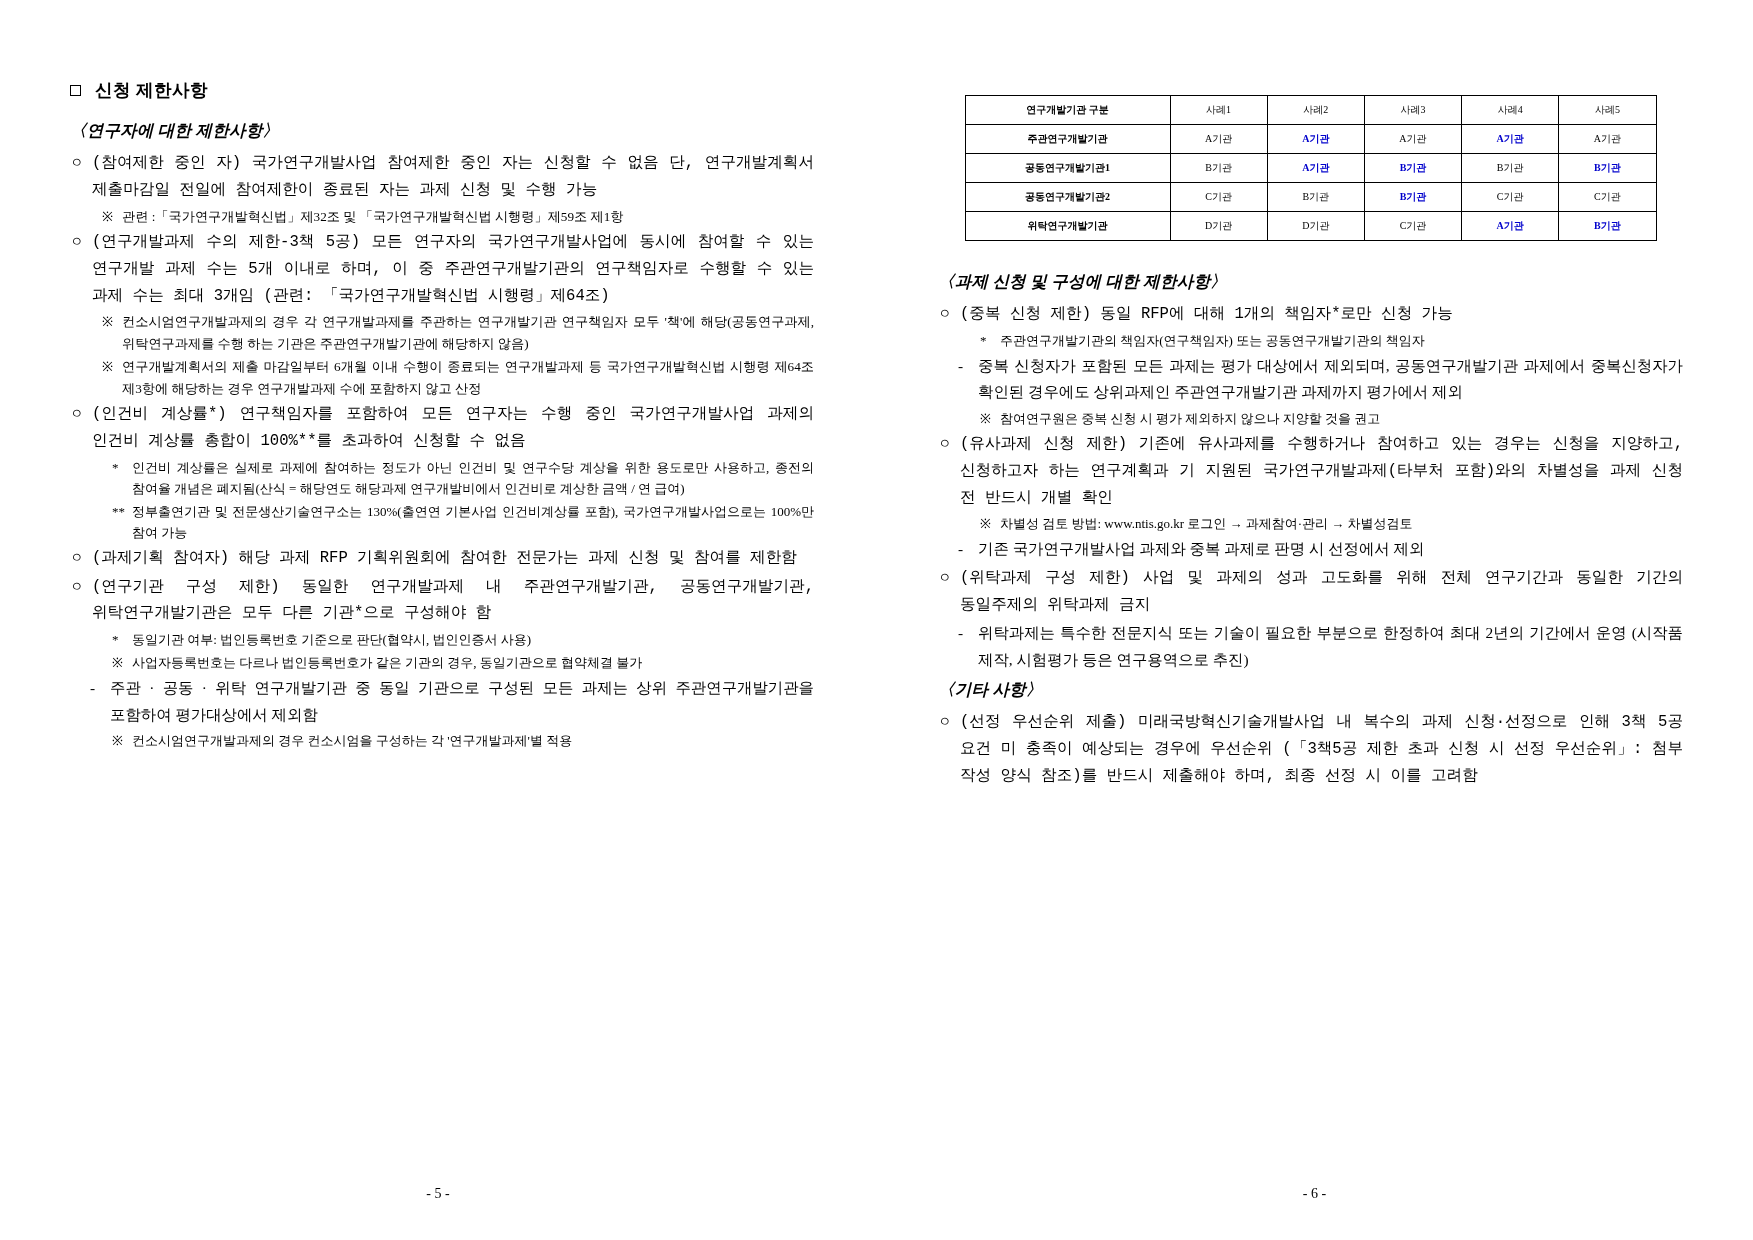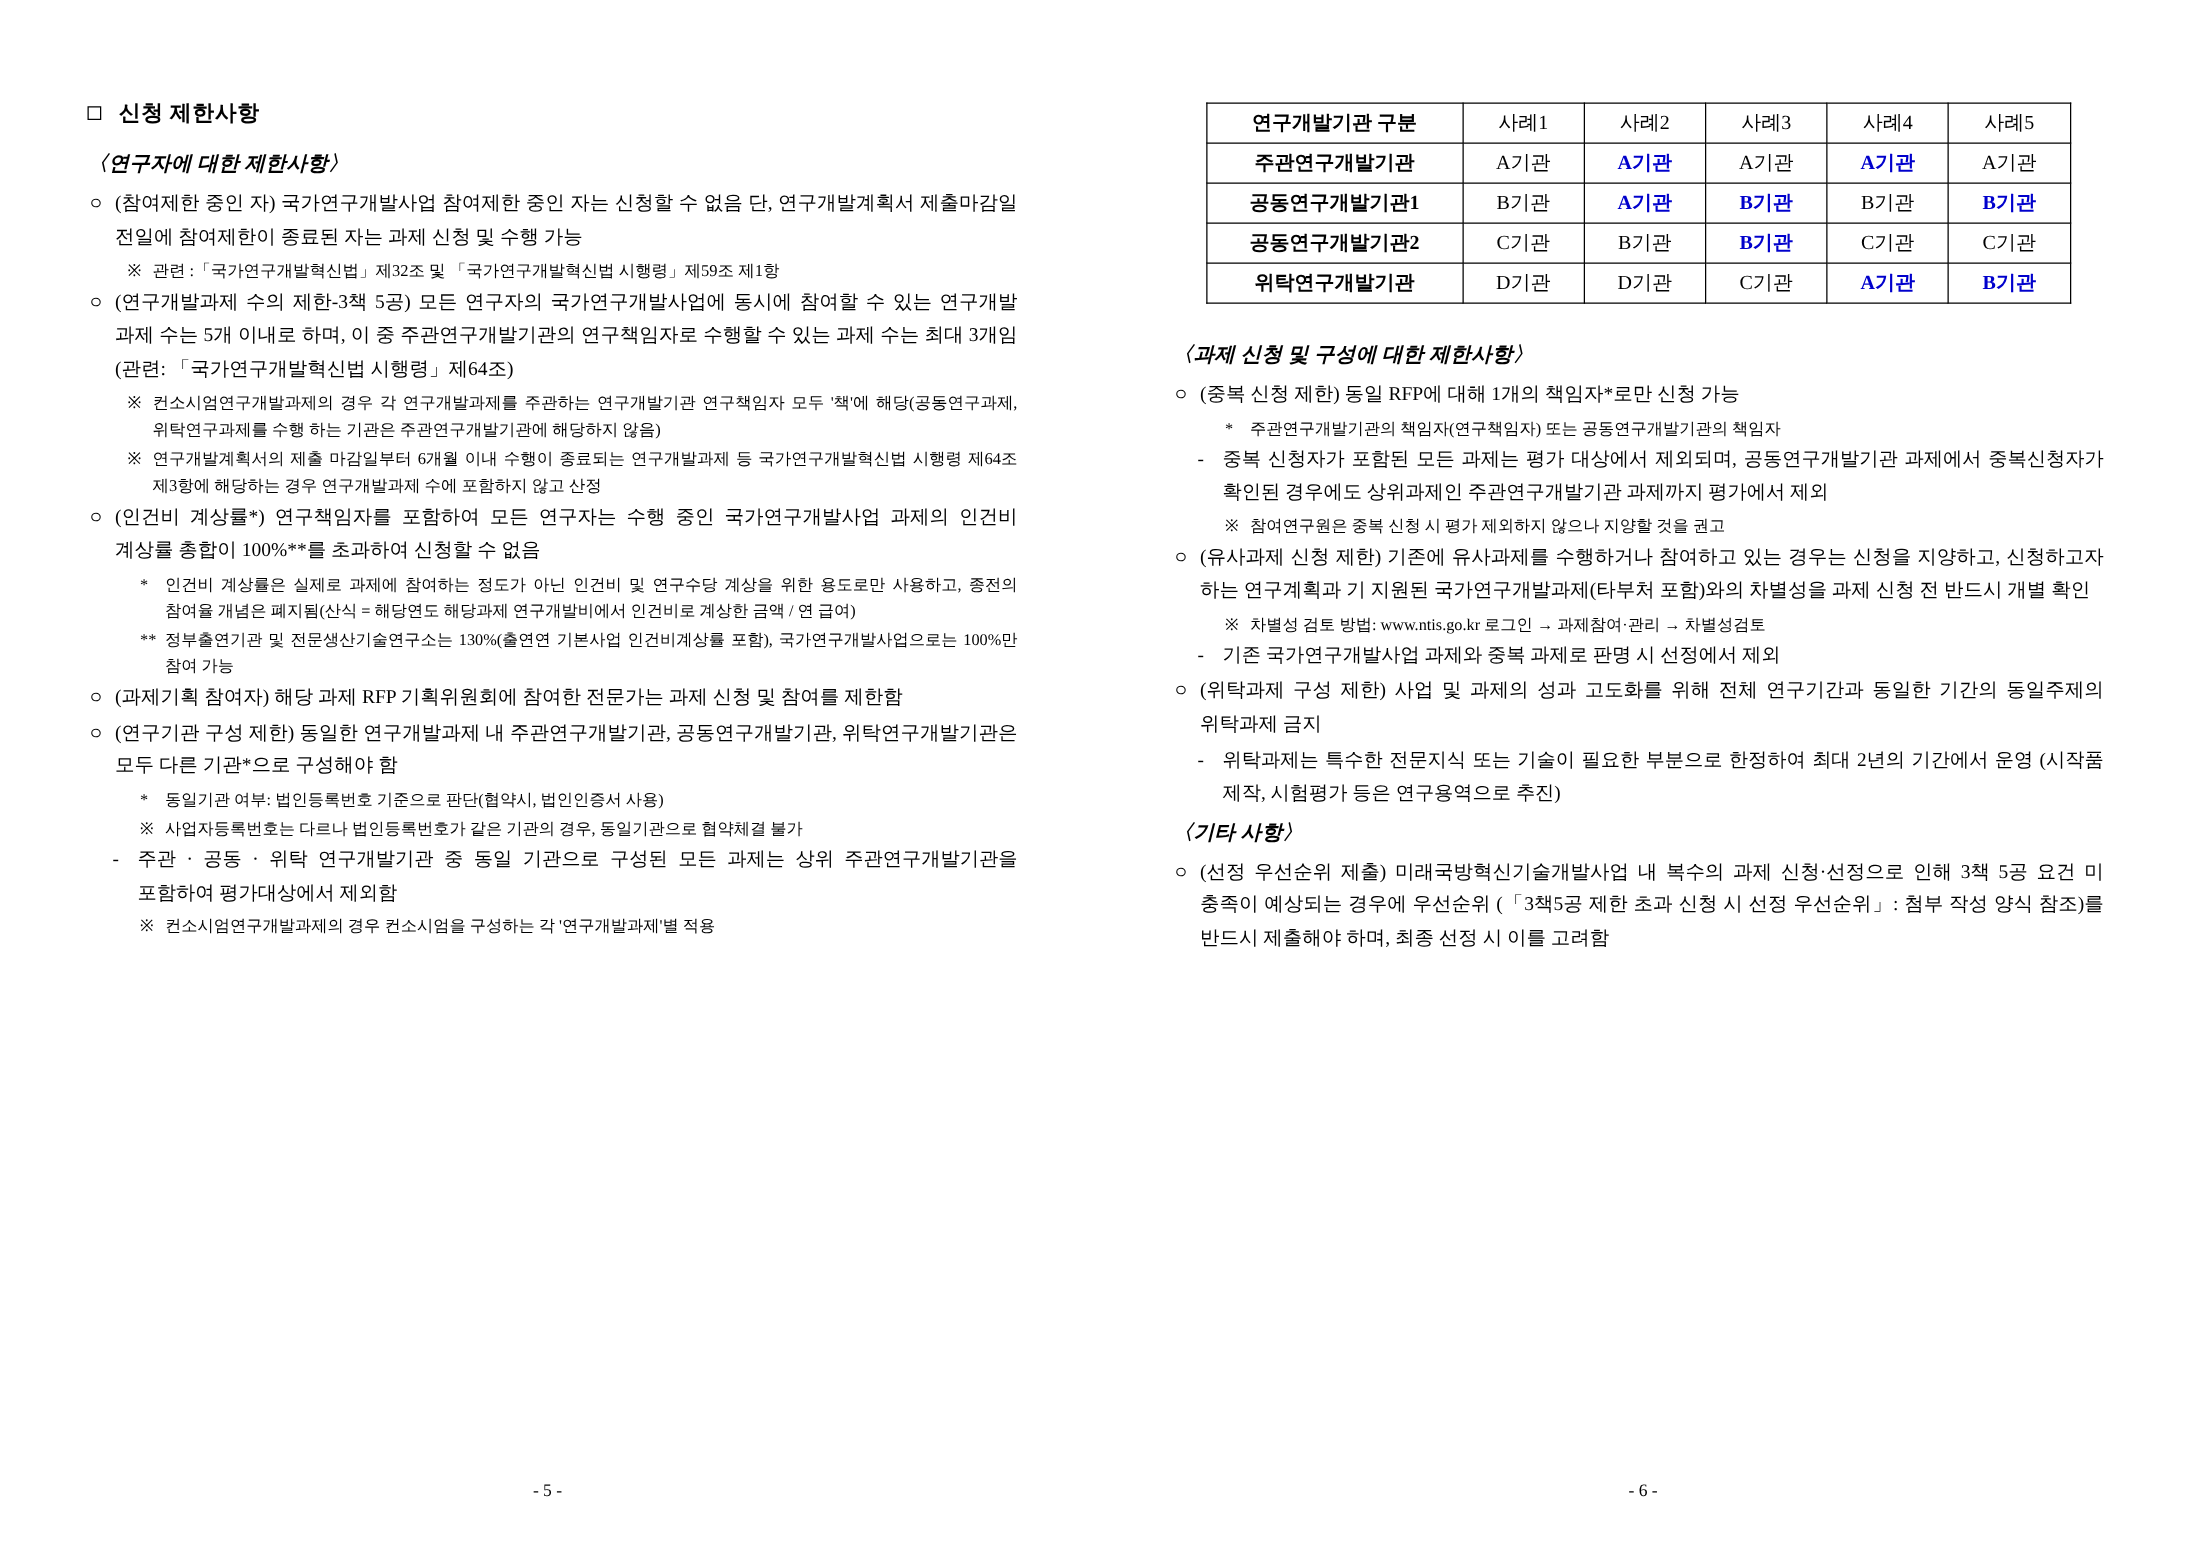--- a/index.html
+++ b/index.html
@@ -69,20 +69,21 @@
     flex: 0 0 22px;
     font-size: 13.5px;
     line-height: 1.72;
     padding-top: 1px;
   }
   .bullet > .body {
     flex: 1;
     text-align: justify;
     text-justify: inter-ideograph;
     word-break: keep-all;
+    font-family: Liberation Mono, monospace;
   }
   .note {
     display: flex;
     font-size: 13.2px;
     line-height: 1.62;
     margin: 2px 0 2px 0;
     padding-left: 32px;
   }
   .note > .mark {
     flex: 0 0 20px;
@@ -117,23 +118,23 @@
   
   .table-caption {
     text-align: center;
     font-size: 14.2px;
     font-weight: bold;
     margin: 0 0 10px 0;
     letter-spacing: 0.2px;
   }
   table.cases {
     border-collapse: collapse;
-    margin: 4px auto 30px auto;
+    margin: 17px auto 30px auto;
     width: 692px;
-    font-size: 16px;
+    font-size: 10px;
   }
   table.cases th, table.cases td {
     border: 1px solid #000;
     text-align: center;
     padding: 5px 2px;
     height: 18px;
   }
   table.cases thead th {
     font-weight: normal;
     background: #ffffff;

